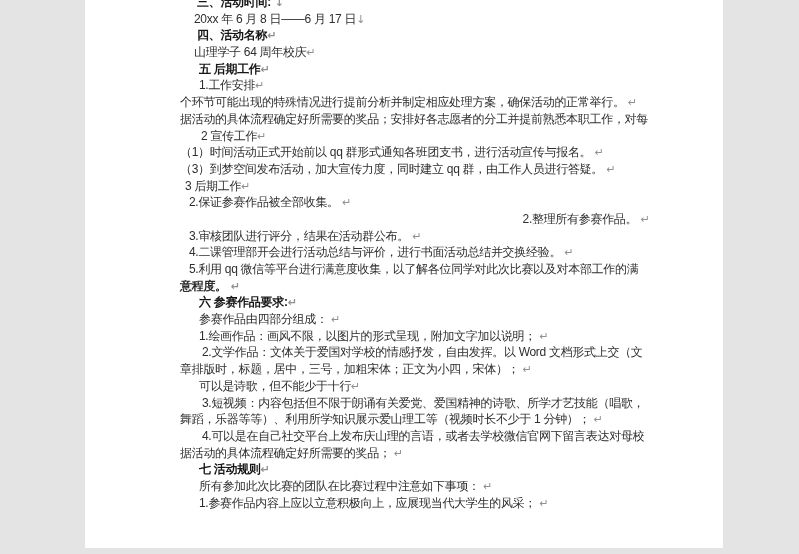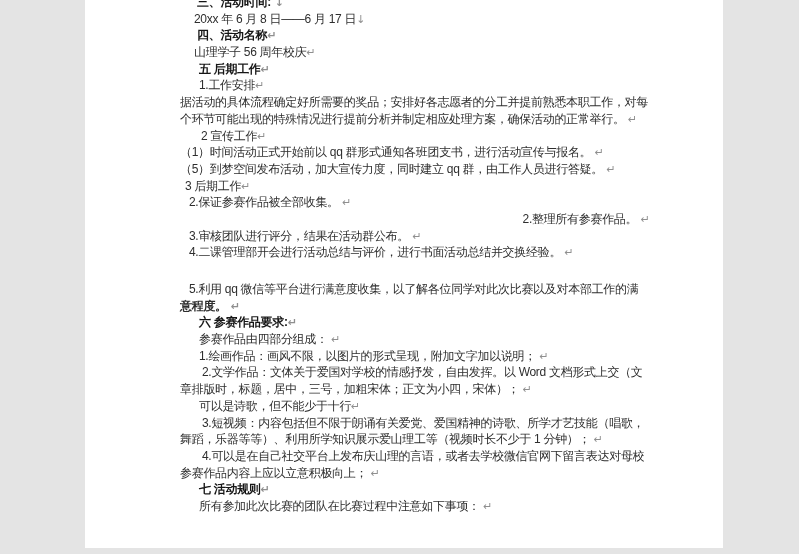--- a/index.html
+++ b/index.html
@@ -45,41 +45,42 @@
   }
 </style>
 </head>
 <body>
 
 <div class="paper">
   <div class="text-block" id="text-block">
       <div class="line bold" style="padding-left: 17px;"><span class="t">三、活动时间:</span><span class="mark"> ↓</span></div>
       <div class="line" style="padding-left: 14px;"><span class="t">20xx 年 6 月 8 日——6 月 17 日</span><span class="mark">↓</span></div>
       <div class="line bold" style="padding-left: 17px;"><span class="t">四、活动名称</span><span class="mark">↵</span></div>
-      <div class="line" style="padding-left: 14px;"><span class="t">山理学子 56 周年校庆</span><span class="mark">↵</span></div>
+      <div class="line" style="padding-left: 14px;"><span class="t">山理学子 64 周年校庆</span><span class="mark">↵</span></div>
       <div class="line bold" style="padding-left: 19px;"><span class="t">五 后期工作</span><span class="mark">↵</span></div>
       <div class="line" style="padding-left: 19px;"><span class="t">1.工作安排</span><span class="mark">↵</span></div>
+      <div class="line" style="padding-left: 0px;"><span class="t">个环节可能出现的特殊情况进行提前分析并制定相应处理方案，确保活动的正常举行。</span><span class="mark"> ↵</span></div>
       <div class="line" style="padding-left: 0px;"><span class="t">据活动的具体流程确定好所需要的奖品；安排好各志愿者的分工并提前熟悉本职工作，对每</span></div>
-      <div class="line" style="padding-left: 0px;"><span class="t">个环节可能出现的特殊情况进行提前分析并制定相应处理方案，确保活动的正常举行。</span><span class="mark"> ↵</span></div>
       <div class="line" style="padding-left: 21px;"><span class="t">2 宣传工作</span><span class="mark">↵</span></div>
       <div class="line" style="padding-left: 0px;"><span class="t">（1）时间活动正式开始前以 qq 群形式通知各班团支书，进行活动宣传与报名。</span><span class="mark"> ↵</span></div>
-      <div class="line" style="padding-left: 0px;"><span class="t">（5）到梦空间发布活动，加大宣传力度，同时建立 qq 群，由工作人员进行答疑。</span><span class="mark"> ↵</span></div>
+      <div class="line" style="padding-left: 0px;"><span class="t">（3）到梦空间发布活动，加大宣传力度，同时建立 qq 群，由工作人员进行答疑。</span><span class="mark"> ↵</span></div>
       <div class="line" style="padding-left: 5px;"><span class="t">3 后期工作</span><span class="mark">↵</span></div>
       <div class="line" style="padding-left: 9px;"><span class="t">2.保证参赛作品被全部收集。</span><span class="mark"> ↵</span></div>
       <div class="line" style="padding-left: 9px; text-align: right;"><span class="t">2.整理所有参赛作品。</span><span class="mark"> ↵</span></div>
       <div class="line" style="padding-left: 9px;"><span class="t">3.审核团队进行评分，结果在活动群公布。</span><span class="mark"> ↵</span></div>
       <div class="line" style="padding-left: 9px;"><span class="t">4.二课管理部开会进行活动总结与评价，进行书面活动总结并交换经验。</span><span class="mark"> ↵</span></div>
-      <div class="line" style="padding-left: 9px; margin-top: 20px;"><span class="t">5.利用 qq 微信等平台进行满意度收集，以了解各位同学对此次比赛以及对本部工作的满</span></div>
+      <div class="line" style="padding-left: 9px;"><span class="t">5.利用 qq 微信等平台进行满意度收集，以了解各位同学对此次比赛以及对本部工作的满</span></div>
       <div class="line" style="padding-left: 0px; font-weight: bold;"><span class="t">意程度。</span><span class="mark"> ↵</span></div>
       <div class="line bold" style="padding-left: 19px;"><span class="t">六 参赛作品要求:</span><span class="mark">↵</span></div>
       <div class="line" style="padding-left: 19px;"><span class="t">参赛作品由四部分组成：</span><span class="mark"> ↵</span></div>
       <div class="line" style="padding-left: 19px;"><span class="t">1.绘画作品：画风不限，以图片的形式呈现，附加文字加以说明；</span><span class="mark"> ↵</span></div>
       <div class="line" style="padding-left: 22px;"><span class="t">2.文学作品：文体关于爱国对学校的情感抒发，自由发挥。以 Word 文档形式上交（文</span></div>
       <div class="line" style="padding-left: 0px;"><span class="t">章排版时，标题，居中，三号，加粗宋体；正文为小四，宋体）；</span><span class="mark"> ↵</span></div>
       <div class="line" style="padding-left: 19px;"><span class="t">可以是诗歌，但不能少于十行</span><span class="mark">↵</span></div>
       <div class="line" style="padding-left: 22px;"><span class="t">3.短视频：内容包括但不限于朗诵有关爱党、爱国精神的诗歌、所学才艺技能（唱歌，</span></div>
       <div class="line" style="padding-left: 0px;"><span class="t">舞蹈，乐器等等）、利用所学知识展示爱山理工等（视频时长不少于 1 分钟）；</span><span class="mark"> ↵</span></div>
       <div class="line" style="padding-left: 22px;"><span class="t">4.可以是在自己社交平台上发布庆山理的言语，或者去学校微信官网下留言表达对母校</span></div>
-      <div class="line" style="padding-left: 0px;"><span class="t">参赛作品内容上应以立意积极向上；</span><span class="mark"> ↵</span></div>
+      <div class="line" style="padding-left: 0px;"><span class="t">据活动的具体流程确定好所需要的奖品；</span><span class="mark"> ↵</span></div>
       <div class="line bold" style="padding-left: 19px;"><span class="t">七 活动规则</span><span class="mark">↵</span></div>
       <div class="line" style="padding-left: 19px;"><span class="t">所有参加此次比赛的团队在比赛过程中注意如下事项：</span><span class="mark"> ↵</span></div>
+      <div class="line" style="padding-left: 19px;"><span class="t">1.参赛作品内容上应以立意积极向上，应展现当代大学生的风采；</span><span class="mark"> ↵</span></div>
     </div>
 </div>
 
 </body></html>

